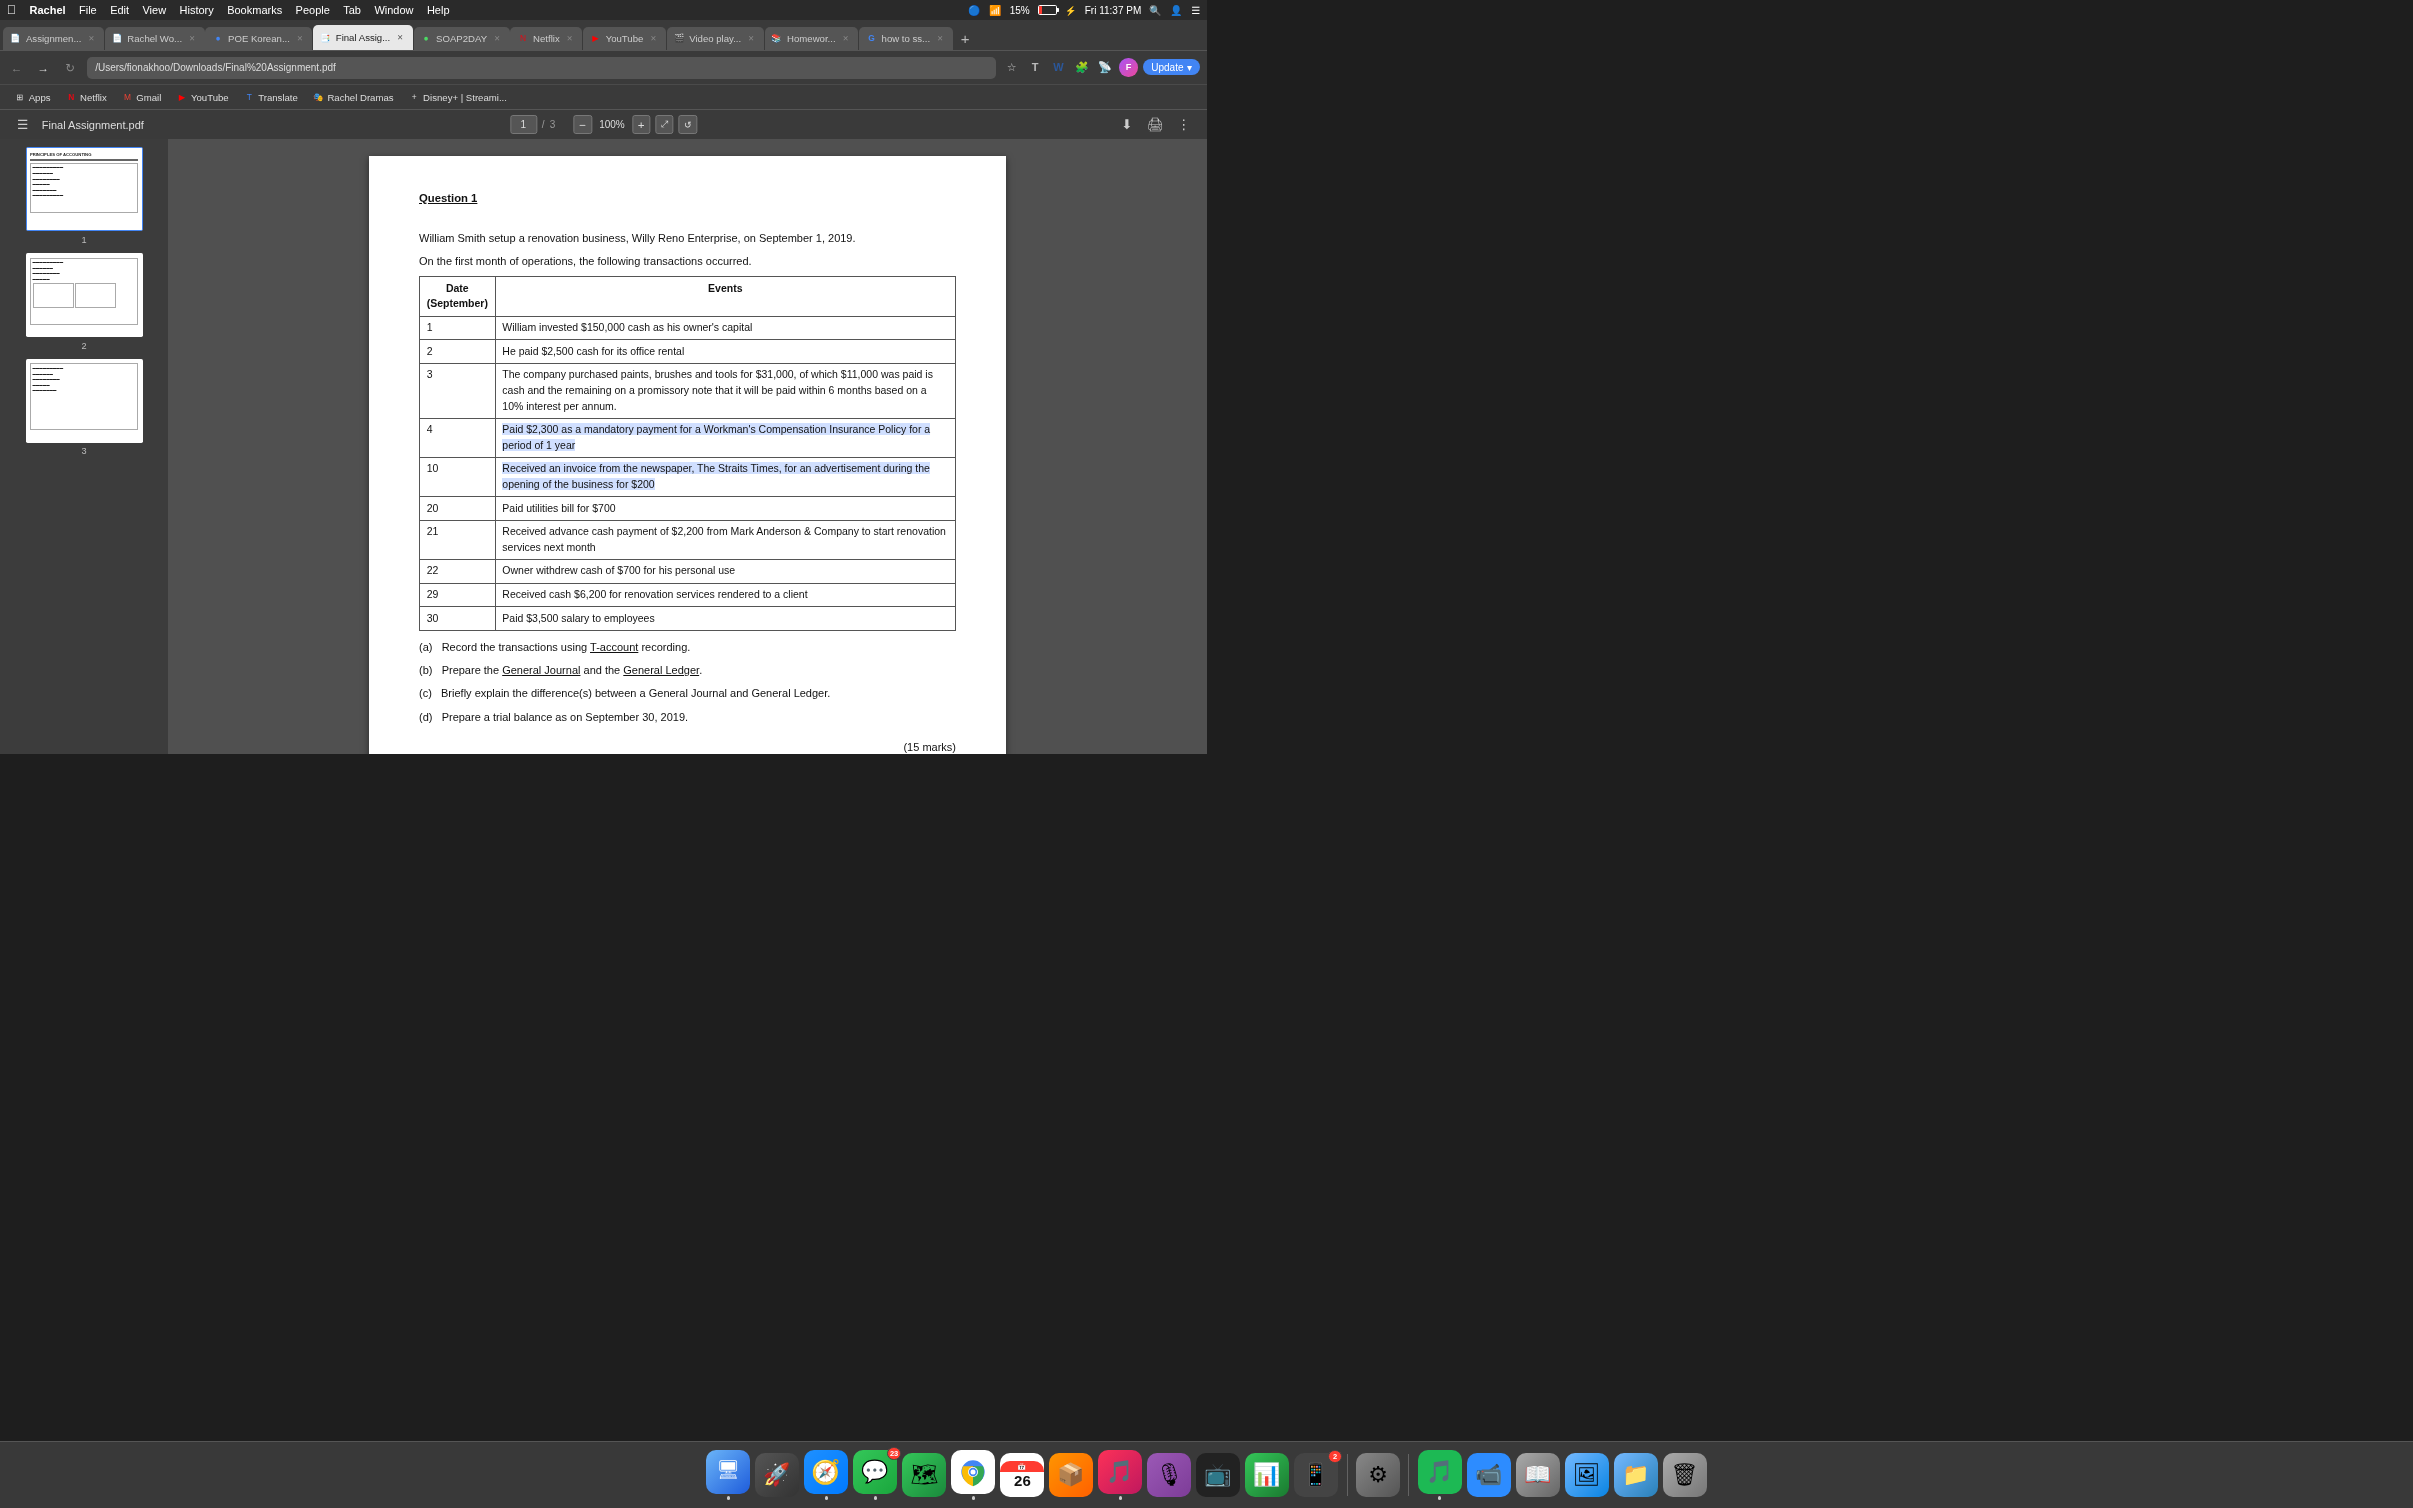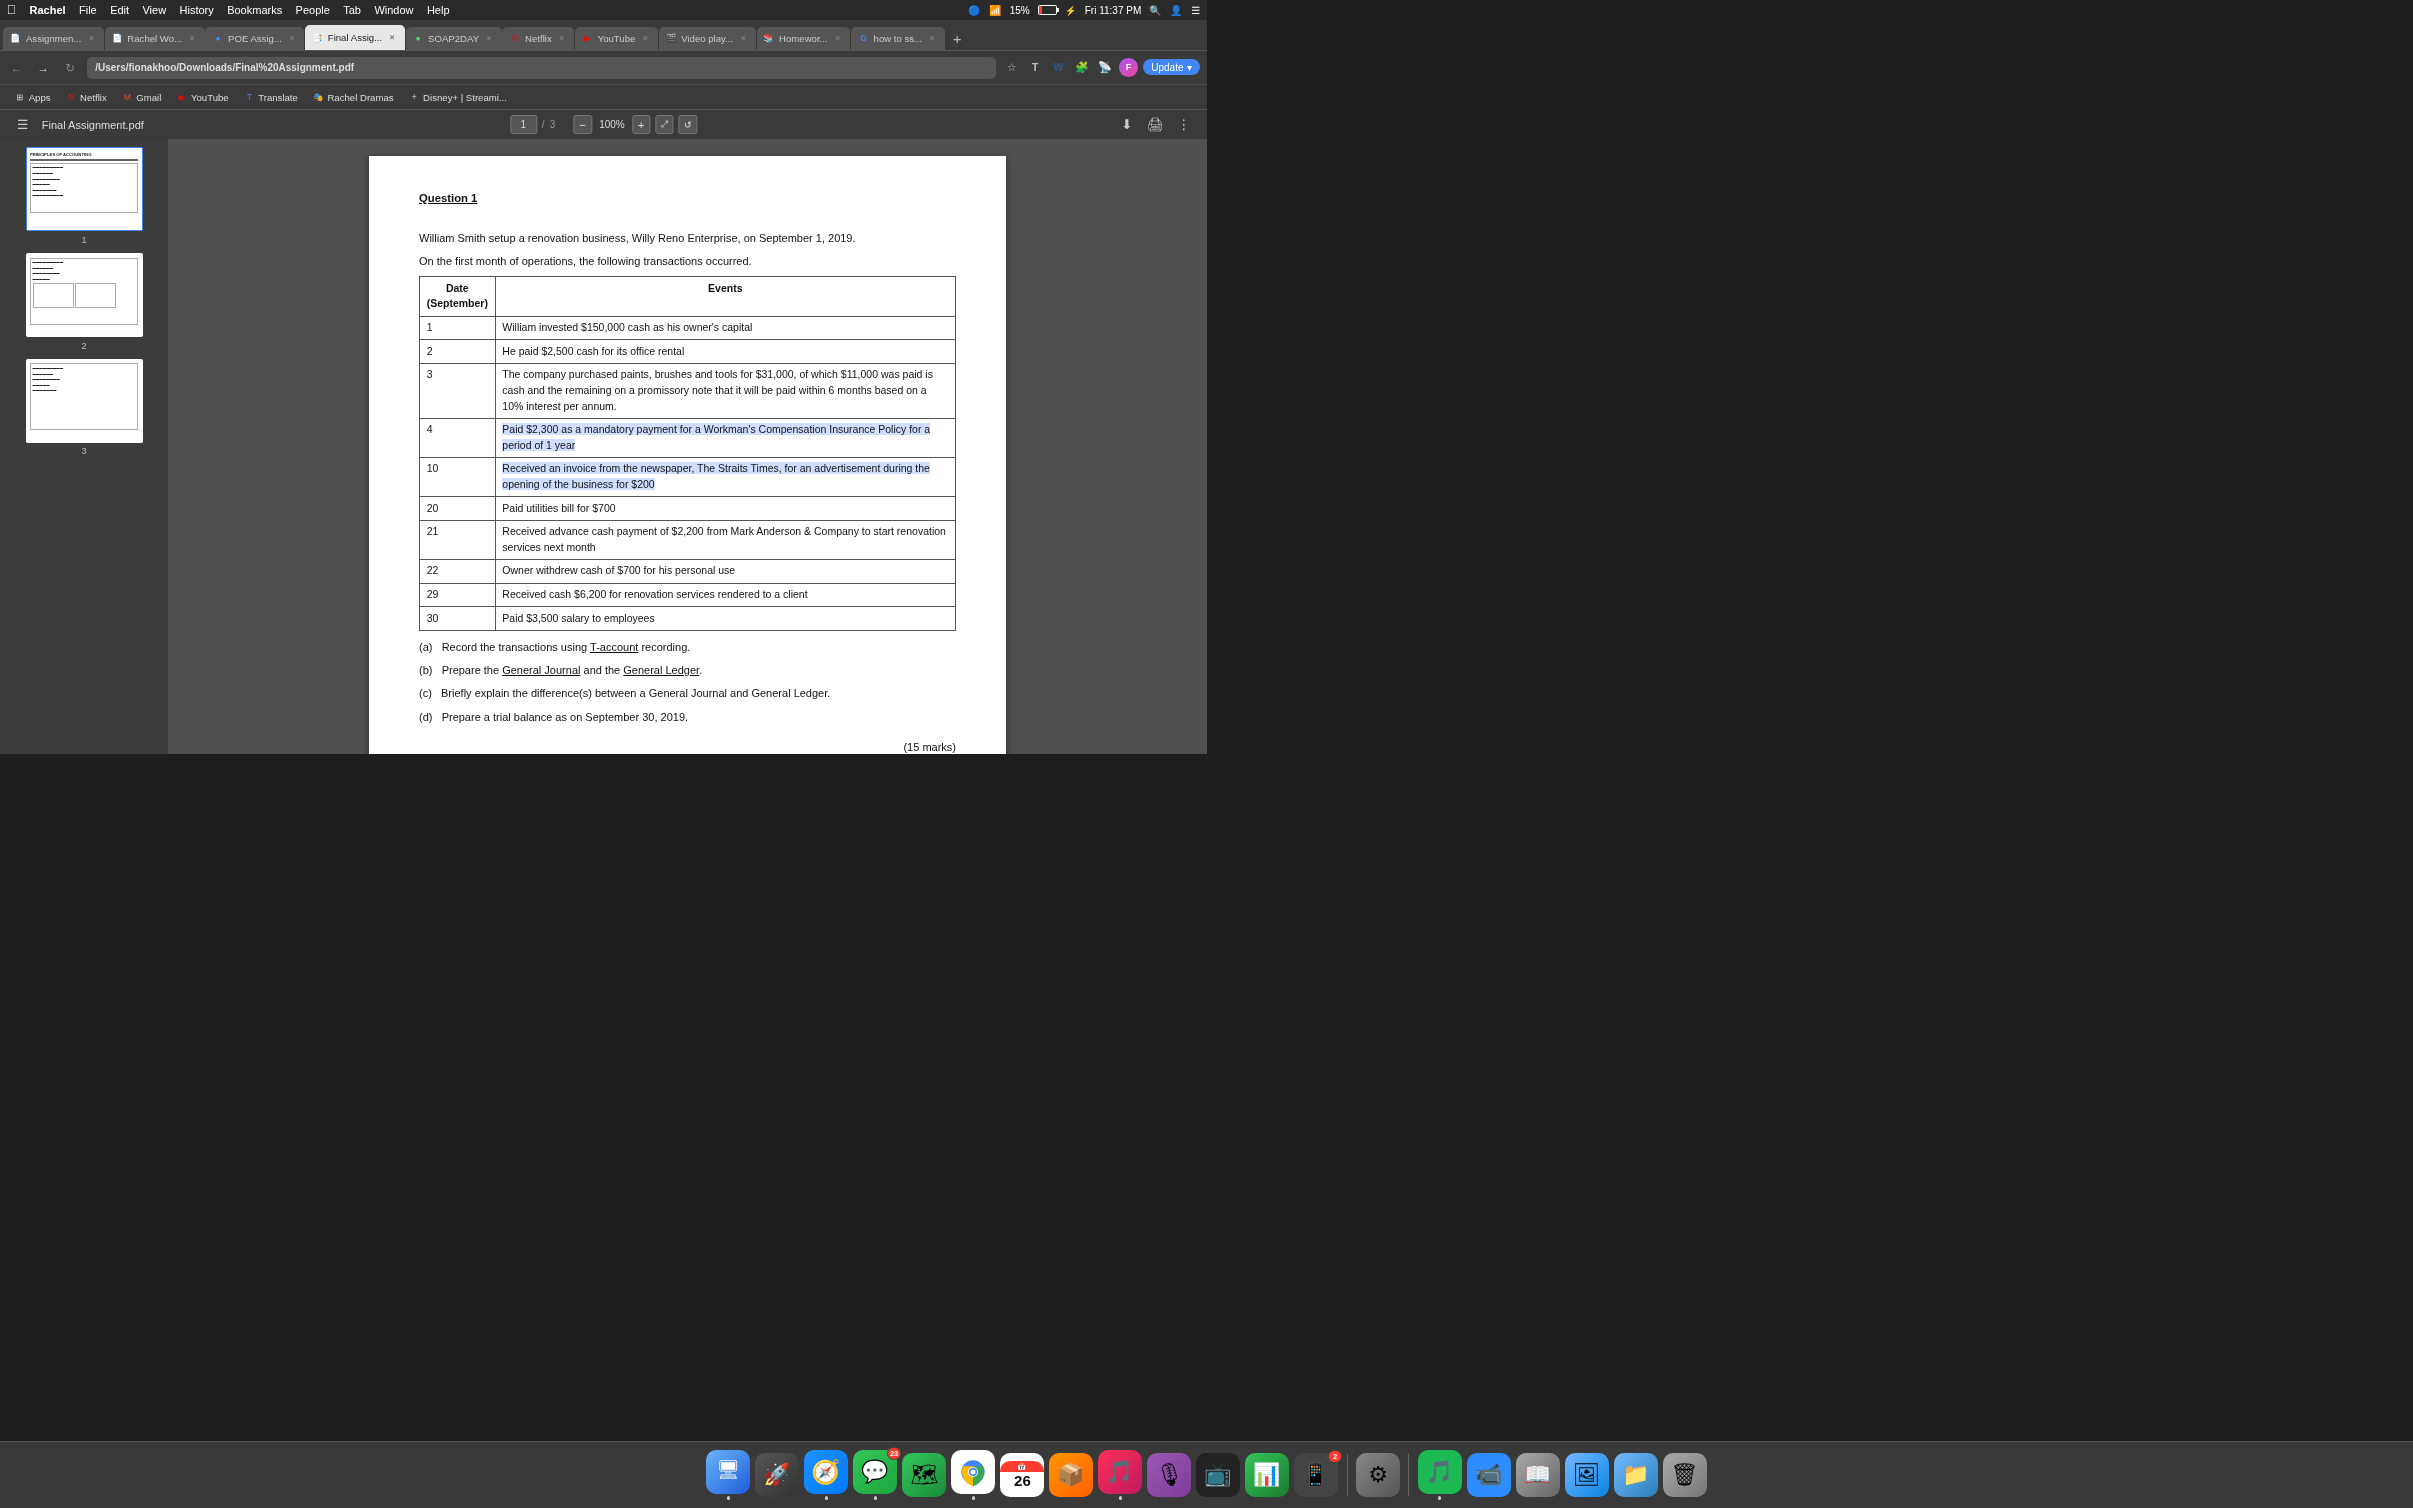--- a/index.html
+++ b/index.html
@@ -138,21 +138,20 @@
     #url-input {
       flex: 1;
       height: 22px;
       background: #555;
       border: none;
       border-radius: 5px;
       color: #ddd;
       font-size: 10px;
       padding: 0 8.4px;
       outline: none;
-      font-weight: bold;
     }
     .toolbar-icons {
       display: flex;
       align-items: center;
       gap: 5px;
     }
     .toolbar-icon {
       width: 18.4px; height: 18.4px;
       display: flex; align-items: center; justify-content: center;
       color: #bbb;
@@ -487,21 +486,21 @@
   </div>
 
   <div class="tab">
     <span class="tab-favicon">📄</span>
     <span>Rachel Wo...</span>
     <span class="tab-close">✕</span>
   </div>
 
   <div class="tab">
     <span class="tab-favicon" style="color:#4285f4;">●</span>
-    <span>POE Assig...</span>
+    <span>POE Korean...</span>
     <span class="tab-close">✕</span>
   </div>
 
   <div class="tab active">
     <span class="tab-favicon">📑</span>
     <span>Final Assig...</span>
     <span class="tab-close" style="color:#555;">✕</span>
   </div>
 
   <div class="tab">

